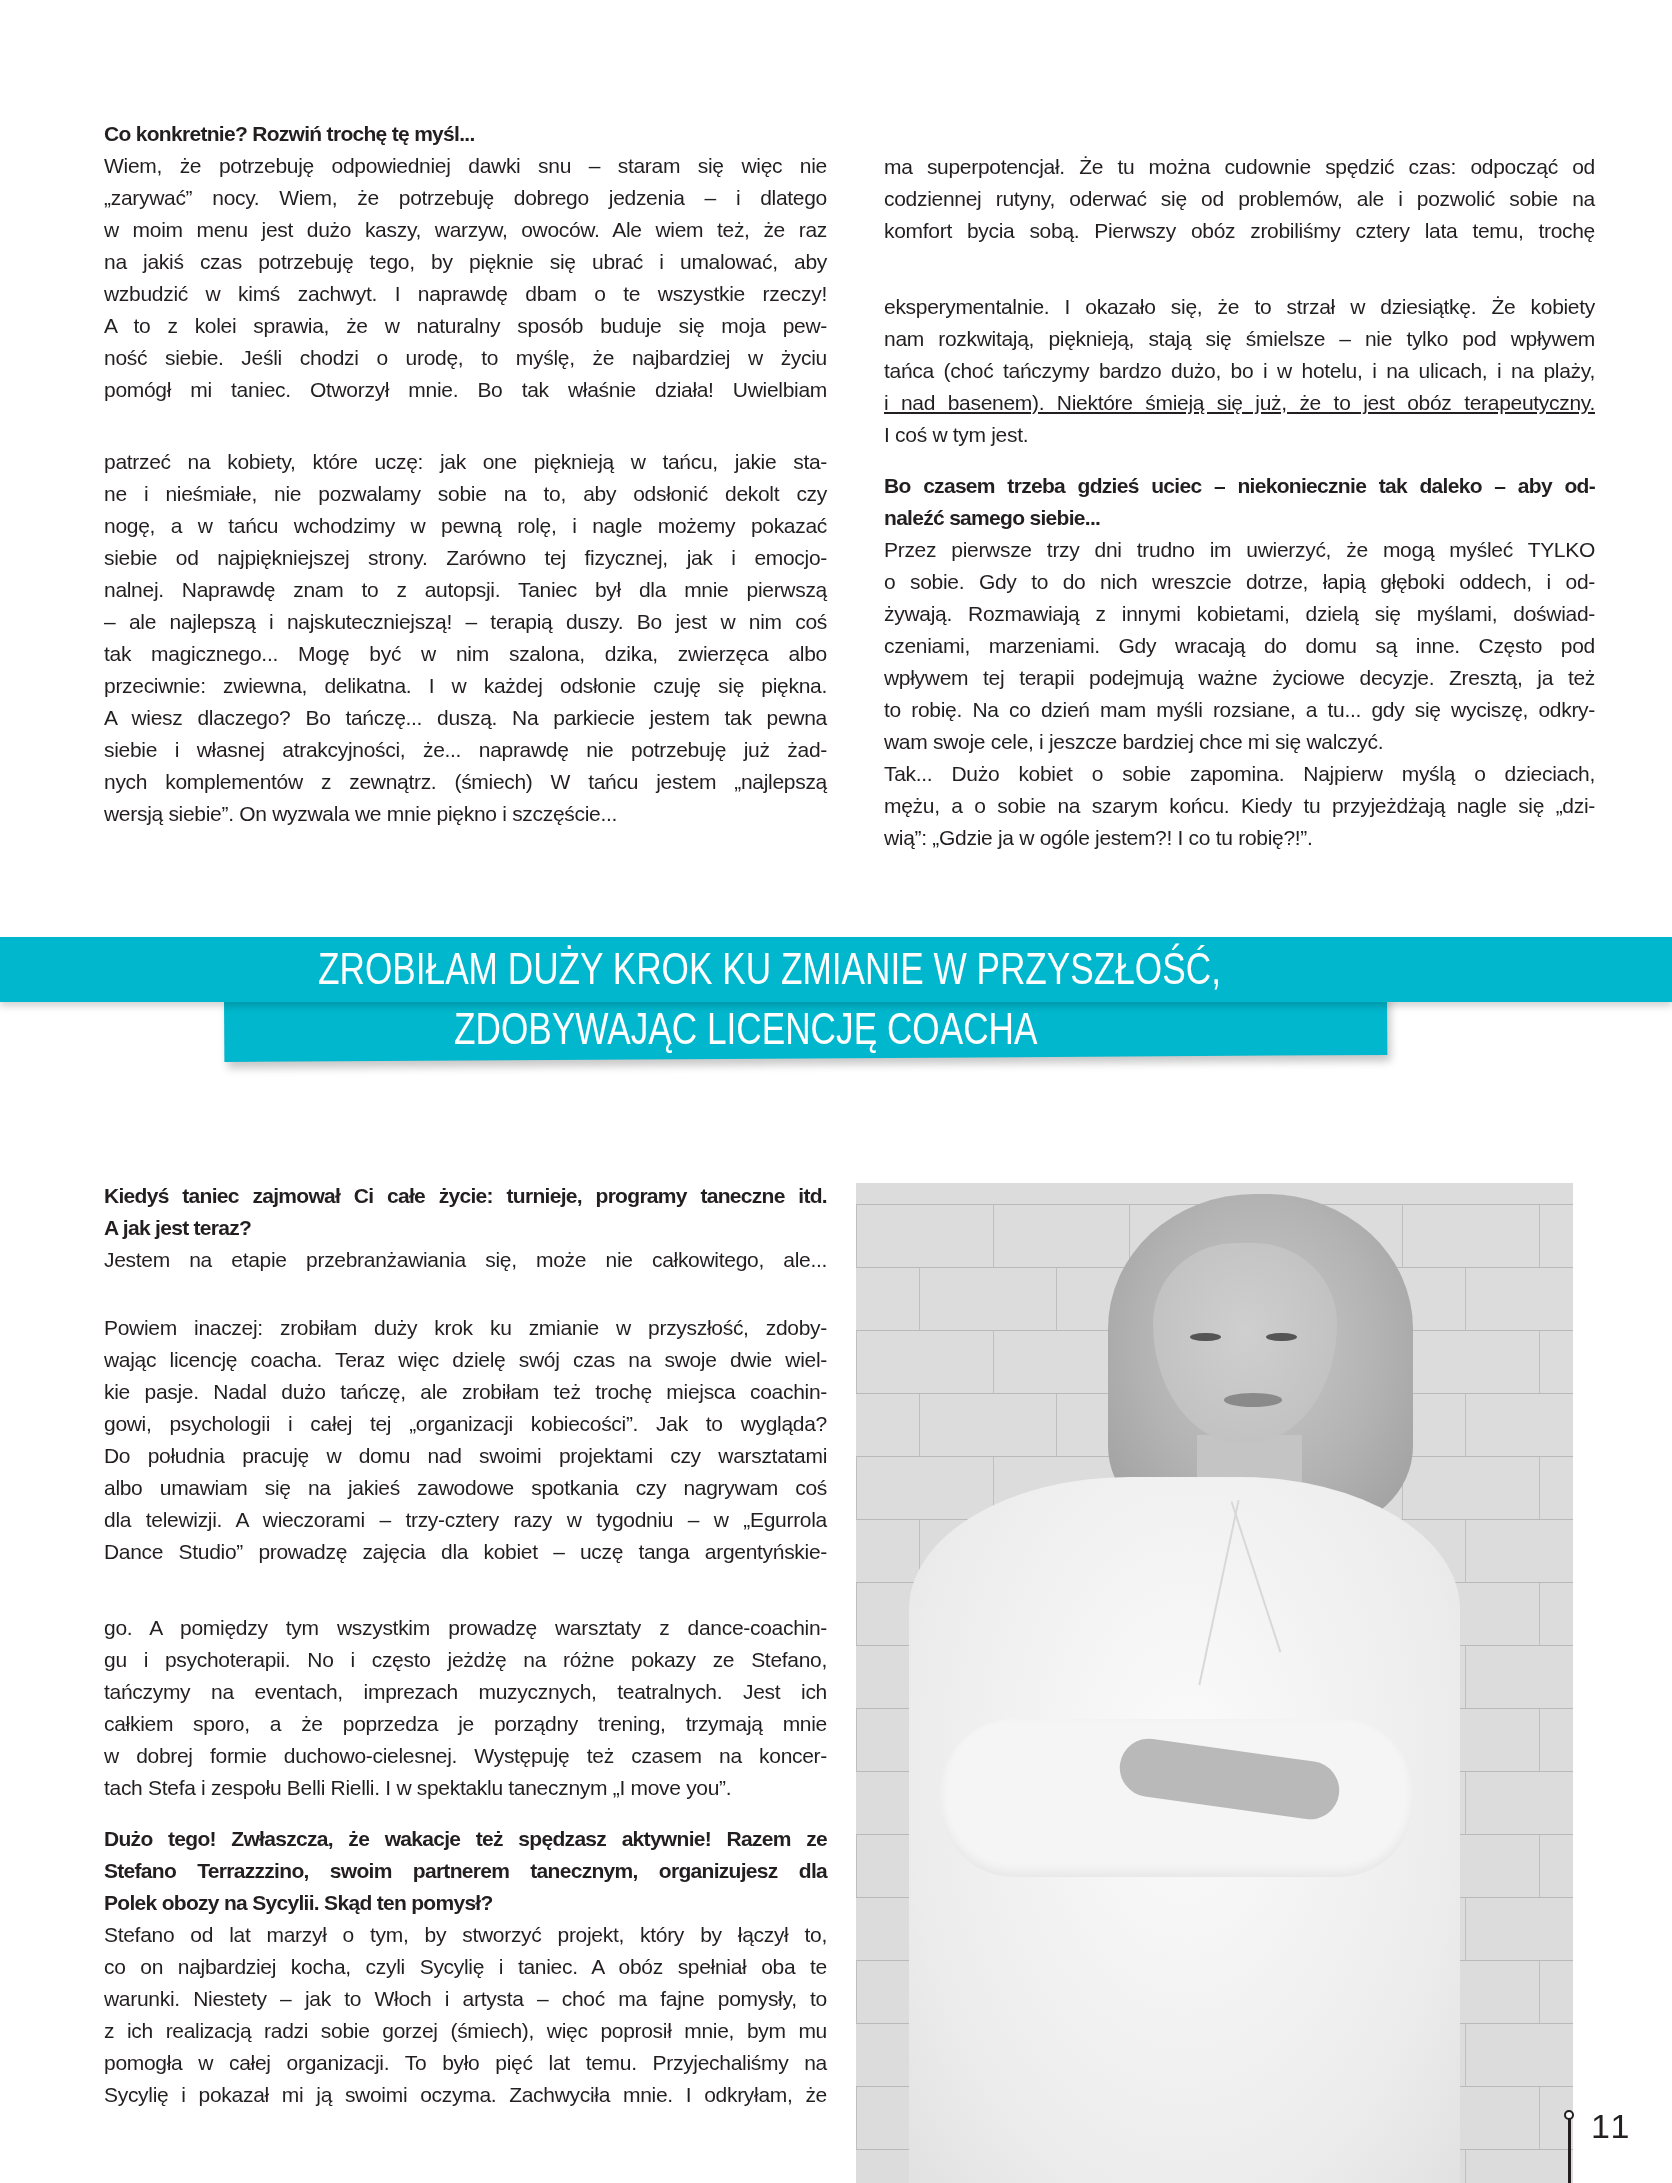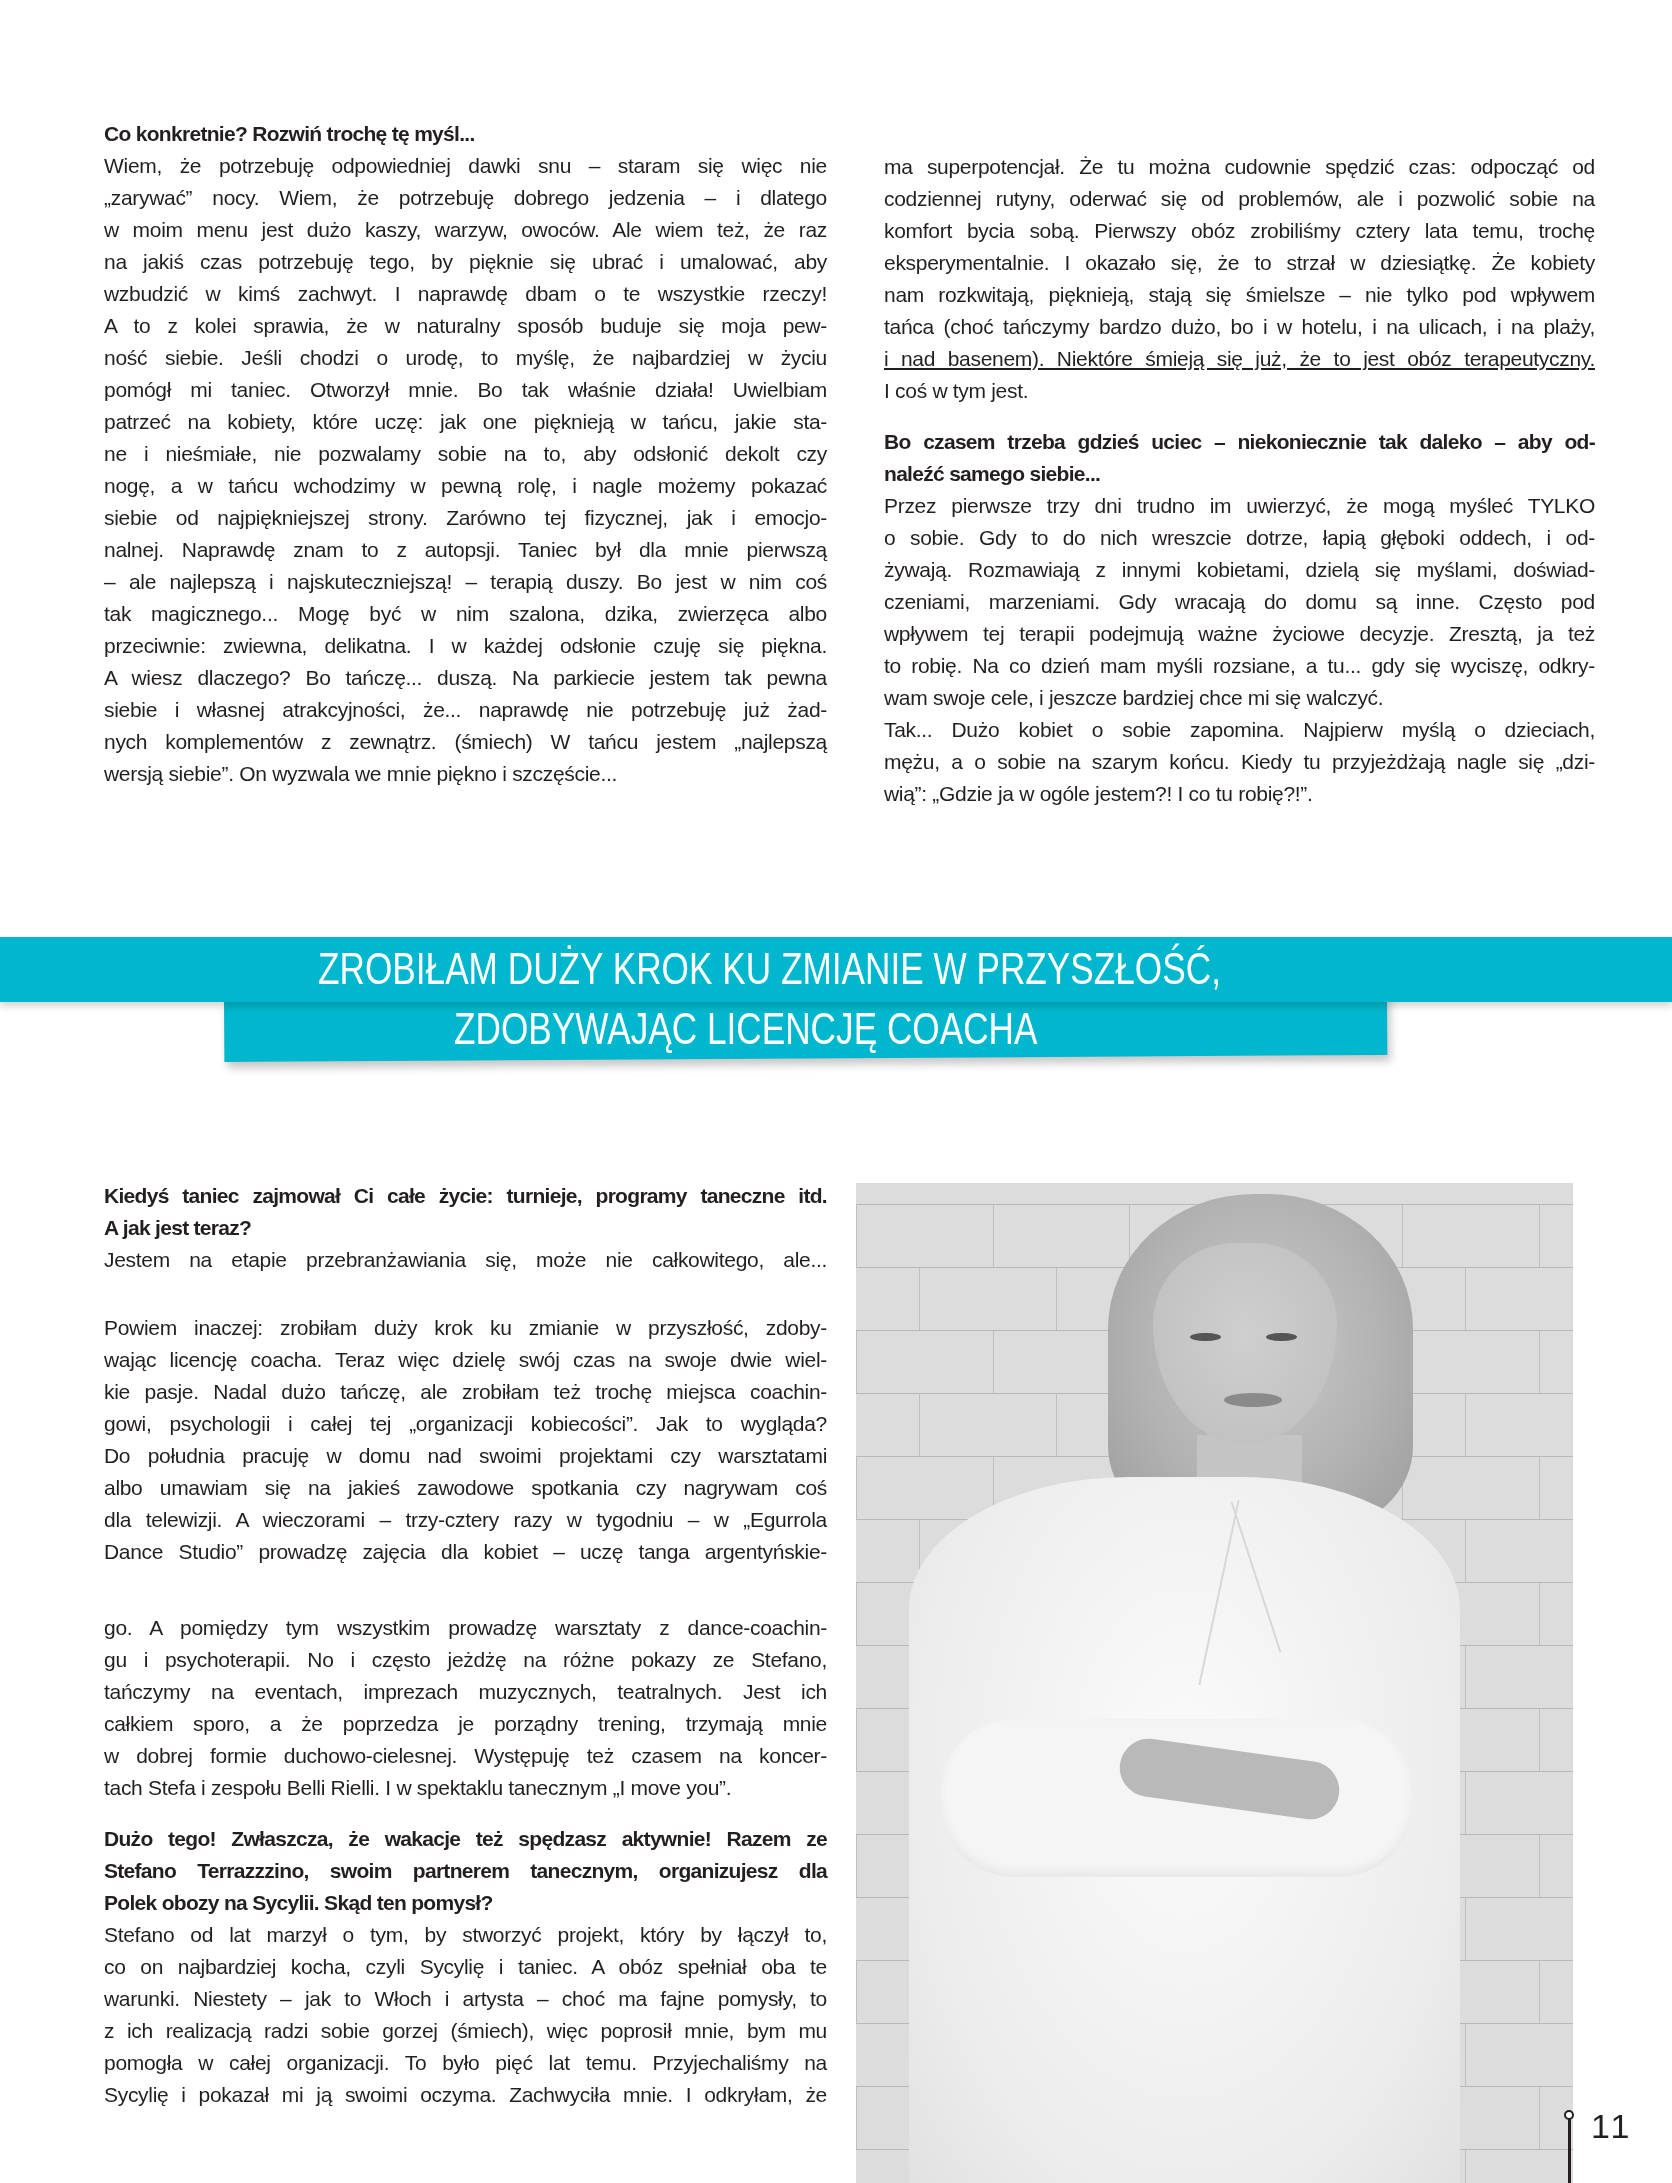--- a/index.html
+++ b/index.html
@@ -96,41 +96,41 @@
     </div>
     <div>
       <span class="line" style="display: block;">Wiem, że potrzebuję odpowiedniej dawki snu – staram się więc nie</span>
       <span class="line" style="display: block;">„zarywać” nocy. Wiem, że potrzebuję dobrego jedzenia – i dlatego</span>
       <span class="line" style="display: block;">w moim menu jest dużo kaszy, warzyw, owoców. Ale wiem też, że raz</span>
       <span class="line" style="display: block;">na jakiś czas potrzebuję tego, by pięknie się ubrać i umalować, aby</span>
       <span class="line" style="display: block;">wzbudzić w kimś zachwyt. I naprawdę dbam o te wszystkie rzeczy!</span>
       <span class="line" style="display: block;">A to z kolei sprawia, że w naturalny sposób buduje się moja pew-</span>
       <span class="line" style="display: block;">ność siebie. Jeśli chodzi o urodę, to myślę, że najbardziej w życiu</span>
       <span class="line" style="display: block;">pomógł mi taniec. Otworzył mnie. Bo tak właśnie działa! Uwielbiam</span>
-      <span class="line" style="display: block;">patrzeć na kobiety, które uczę: jak one pięknieją w tańcu, jakie sta-</span>
+      <span class="line" style="display: block; margin-top: 40px;">patrzeć na kobiety, które uczę: jak one pięknieją w tańcu, jakie sta-</span>
       <span class="line" style="display: block;">ne i nieśmiałe, nie pozwalamy sobie na to, aby odsłonić dekolt czy</span>
       <span class="line" style="display: block;">nogę, a w tańcu wchodzimy w pewną rolę, i nagle możemy pokazać</span>
       <span class="line" style="display: block;">siebie od najpiękniejszej strony. Zarówno tej fizycznej, jak i emocjo-</span>
       <span class="line" style="display: block;">nalnej. Naprawdę znam to z autopsji. Taniec był dla mnie pierwszą</span>
       <span class="line" style="display: block;">– ale najlepszą i najskuteczniejszą! – terapią duszy. Bo jest w nim coś</span>
       <span class="line" style="display: block;">tak magicznego... Mogę być w nim szalona, dzika, zwierzęca albo</span>
       <span class="line" style="display: block;">przeciwnie: zwiewna, delikatna. I w każdej odsłonie czuję się piękna.</span>
       <span class="line" style="display: block;">A wiesz dlaczego? Bo tańczę... duszą. Na parkiecie jestem tak pewna</span>
       <span class="line" style="display: block;">siebie i własnej atrakcyjności, że... naprawdę nie potrzebuję już żad-</span>
       <span class="line" style="display: block;">nych komplementów z zewnątrz. (śmiech) W tańcu jestem „najlepszą</span>
       <span class="line last" style="display: block;">wersją siebie”. On wyzwala we mnie piękno i szczęście...</span>
     </div>
   </div>
 
 <div id="col-top-right" class="col">
     <div>
       <span class="line" style="display: block;">ma superpotencjał. Że tu można cudownie spędzić czas: odpocząć od</span>
       <span class="line" style="display: block;">codziennej rutyny, oderwać się od problemów, ale i pozwolić sobie na</span>
       <span class="line" style="display: block;">komfort bycia sobą. Pierwszy obóz zrobiliśmy cztery lata temu, trochę</span>
-      <span class="line" style="display: block;">eksperymentalnie. I okazało się, że to strzał w dziesiątkę. Że kobiety</span>
+      <span class="line" style="display: block; margin-top: 44px;">eksperymentalnie. I okazało się, że to strzał w dziesiątkę. Że kobiety</span>
       <span class="line" style="display: block;">nam rozkwitają, pięknieją, stają się śmielsze – nie tylko pod wpływem</span>
       <span class="line" style="display: block;">tańca (choć tańczymy bardzo dużo, bo i w hotelu, i na ulicach, i na plaży,</span>
       <span class="line" style="display: block; text-decoration: underline;">i nad basenem). Niektóre śmieją się już, że to jest obóz terapeutyczny.</span>
       <span class="line last" style="display: block;">I coś w tym jest.</span>
     </div>
     <div class="gap"></div>
     <div>
       <span class="line q" style="display: block;">Bo czasem trzeba gdzieś uciec – niekoniecznie tak daleko – aby od-</span>
       <span class="line q last" style="display: block;">naleźć samego siebie...</span>
     </div>

